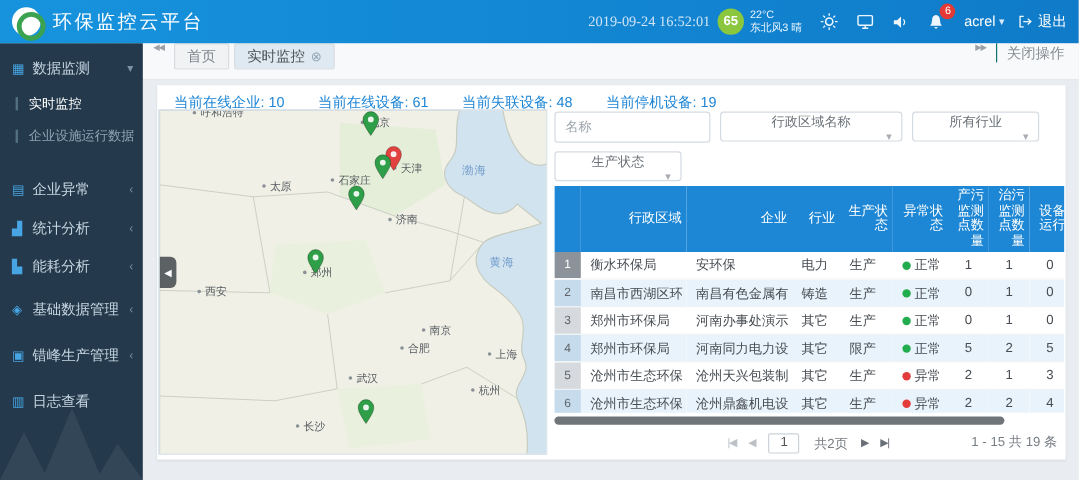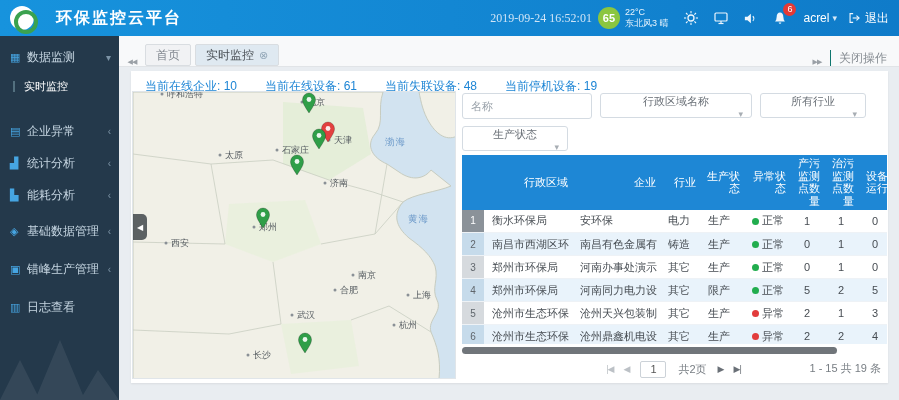--- a/index.html
+++ b/index.html
@@ -3,21 +3,21 @@
 <meta charset="utf-8">
 <style>
 *{margin:0;padding:0;box-sizing:border-box;}
 html,body{width:899px;height:400px;overflow:hidden;}
 body{position:relative;font-family:"Liberation Sans","DejaVu Sans",sans-serif;background:#e9edf1;}
 
 
 .hdr{position:absolute;top:0;left:0;right:0;height:36px;background:linear-gradient(90deg,#1793dd,#0f7bc9);display:flex;align-items:center;z-index:40;}
 .logo{width:24px;height:24px;border-radius:50%;background:#fff;margin-left:10px;position:relative;flex:none;}
 .logo::after{content:"";position:absolute;left:4px;top:4px;width:16px;height:16px;border-radius:50%;border:4px solid #3ba24f;}
-.hdr-title{color:#fff;font-size:16px;font-weight:bold;margin-left:22px;letter-spacing:2px;}
+.hdr-title{color:#fff;font-size:16px;font-weight:normal;margin-left:10px;letter-spacing:2px;}
 .hdr-right{margin-left:auto;display:flex;align-items:center;height:100%;padding-right:10px;}
 .datetime{color:#cfe4f6;font-size:12px;margin-right:6px;font-family:Liberation Serif, serif;}
 .aqi{width:22px;height:22px;border-radius:50%;background:#8bc63f;color:#fff;font-size:11px;font-weight:bold;display:flex;align-items:center;justify-content:center;flex:none;}
 .weather{color:#e8f4fd;font-size:9px;line-height:1.25;margin:0 8px 0 5px;white-space:nowrap;}
 .hicon{margin:0 7px;display:flex;align-items:center;position:relative;}
 .badge{position:absolute;top:-7px;right:-8px;background:#e53935;color:#fff;border-radius:8px;font-size:9px;min-width:13px;height:13px;line-height:13px;text-align:center;padding:0 3px;}
 .user{color:#fff;font-size:12px;margin:0 10px 0 8px;display:flex;align-items:center;gap:3px;}
 .user .caret{font-size:9px;color:#d7e9f8;}
 .logout{color:#fff;font-size:12px;display:flex;align-items:center;gap:4px;}
 
@@ -27,21 +27,21 @@
 .sb-item{height:32px;display:flex;align-items:center;padding:0 8px 0 10px;color:#c6d6e2;font-size:12px;cursor:pointer;white-space:nowrap;}
 .sb-ico{width:17px;font-size:11px;color:#7fb0d2;flex:none;}
 .sb-item:first-child .sb-ico{color:#46a5e2;}
 .sb-caret{margin-left:auto;font-size:10px;color:#7c93a5;}
 .sb-sub{height:27px;display:flex;align-items:center;padding-left:24px;color:#8da3b2;font-size:11px;cursor:pointer;position:relative;white-space:nowrap;}
 .sb-sub .sb-tick{position:absolute;left:13px;top:8px;width:1.5px;height:11px;background:#53707f;}
 .sb-sub.active{color:#ffffff;}
 .sb-water{position:absolute;bottom:0;left:0;width:119px;height:80px;opacity:.07;}
 
 
-.tabbar{position:absolute;top:36px;left:119px;right:0;height:31px;background:#f8f9fa;border-bottom:1px solid #e1e4e7;display:flex;align-items:flex-end;z-index:20;}
+.tabbar{position:absolute;top:36px;left:119px;right:0;height:31px;background:#f8f9fa;border-bottom:1px solid #e1e4e7;display:flex;align-items:flex-start;z-index:20;}
 .tscroll{width:26px;text-align:center;color:#9aa0a6;font-size:7px;letter-spacing:-1px;cursor:pointer;flex:none;}
 .tab{height:22px;display:flex;align-items:center;padding:0 10px;border:1px solid #d9dde1;background:#f1f2f4;color:#828890;font-size:12px;margin-right:4px;border-radius:2px;cursor:pointer;white-space:nowrap;}
 .tab.active{background:#dfe9f1;color:#4a5056;}
 .tab-x{margin-left:5px;font-size:11px;color:#93a7b8;}
 .tb-spacer{flex:1;}
 .close-ops{color:#878d93;font-size:12px;padding:0 12px 0 8px;border-left:1px solid #0f766e;height:16px;line-height:16px;cursor:pointer;white-space:nowrap;}
 
 
 .card{position:absolute;top:71px;left:131px;right:11px;bottom:17px;background:#fff;box-shadow:0 1px 2px rgba(0,0,0,.07);}
 .stats{height:20px;padding:5px 0 0 14px;white-space:nowrap;}
@@ -147,20 +147,24 @@
   <div class="sb-menu">
       <div>
         <div class="sb-item">
           <span class="sb-ico">▦</span>
           <span>数据监测</span>
           <span class="sb-caret">▾</span>
         </div>
         <div class="sb-sub active">
           <span class="sb-tick"></span>
           <span>实时监控</span>
+        </div>
+        <div class="sb-sub">
+          <span class="sb-tick"></span>
+          <span>企业设施运行数据</span>
         </div>
       </div>
       <div style="margin-top: 15px;">
         <div class="sb-item">
           <span class="sb-ico">▤</span>
           <span>企业异常</span>
           <span class="sb-caret">‹</span>
         </div>
       </div>
       <div>

